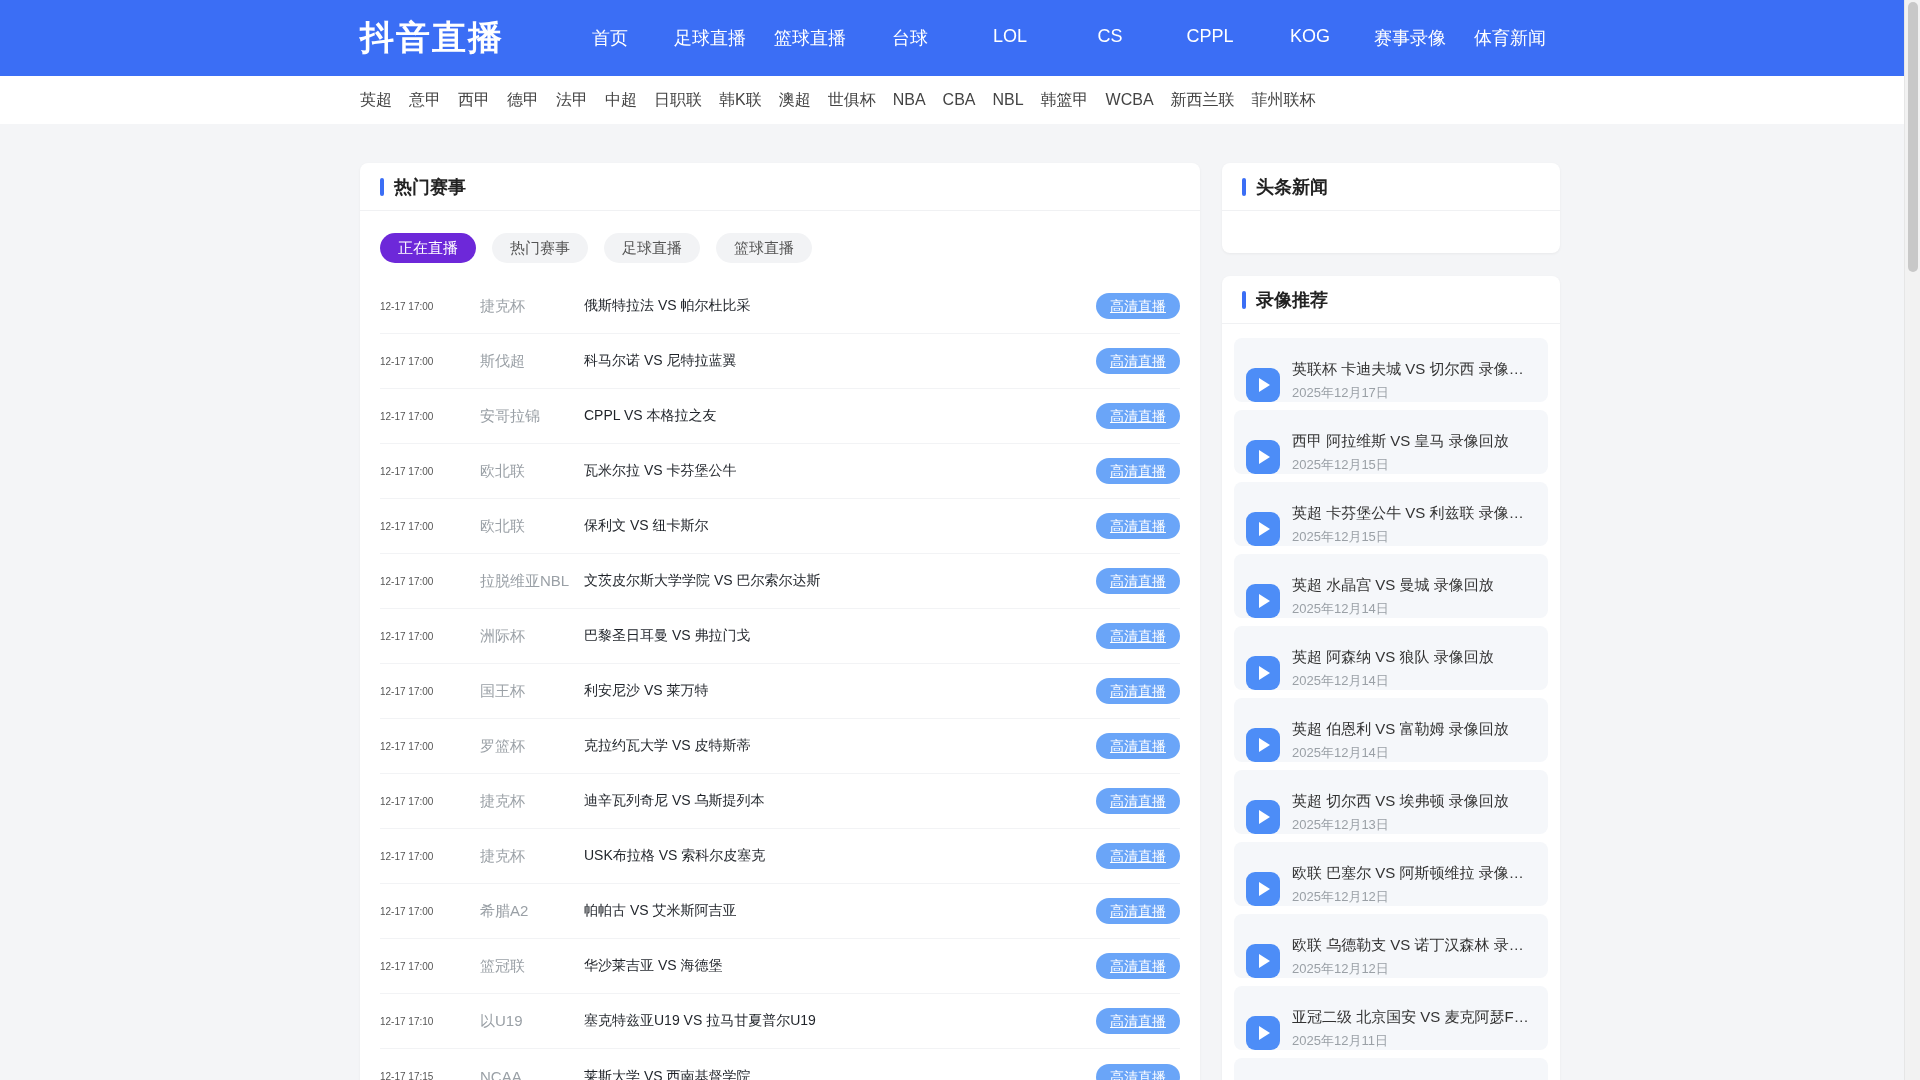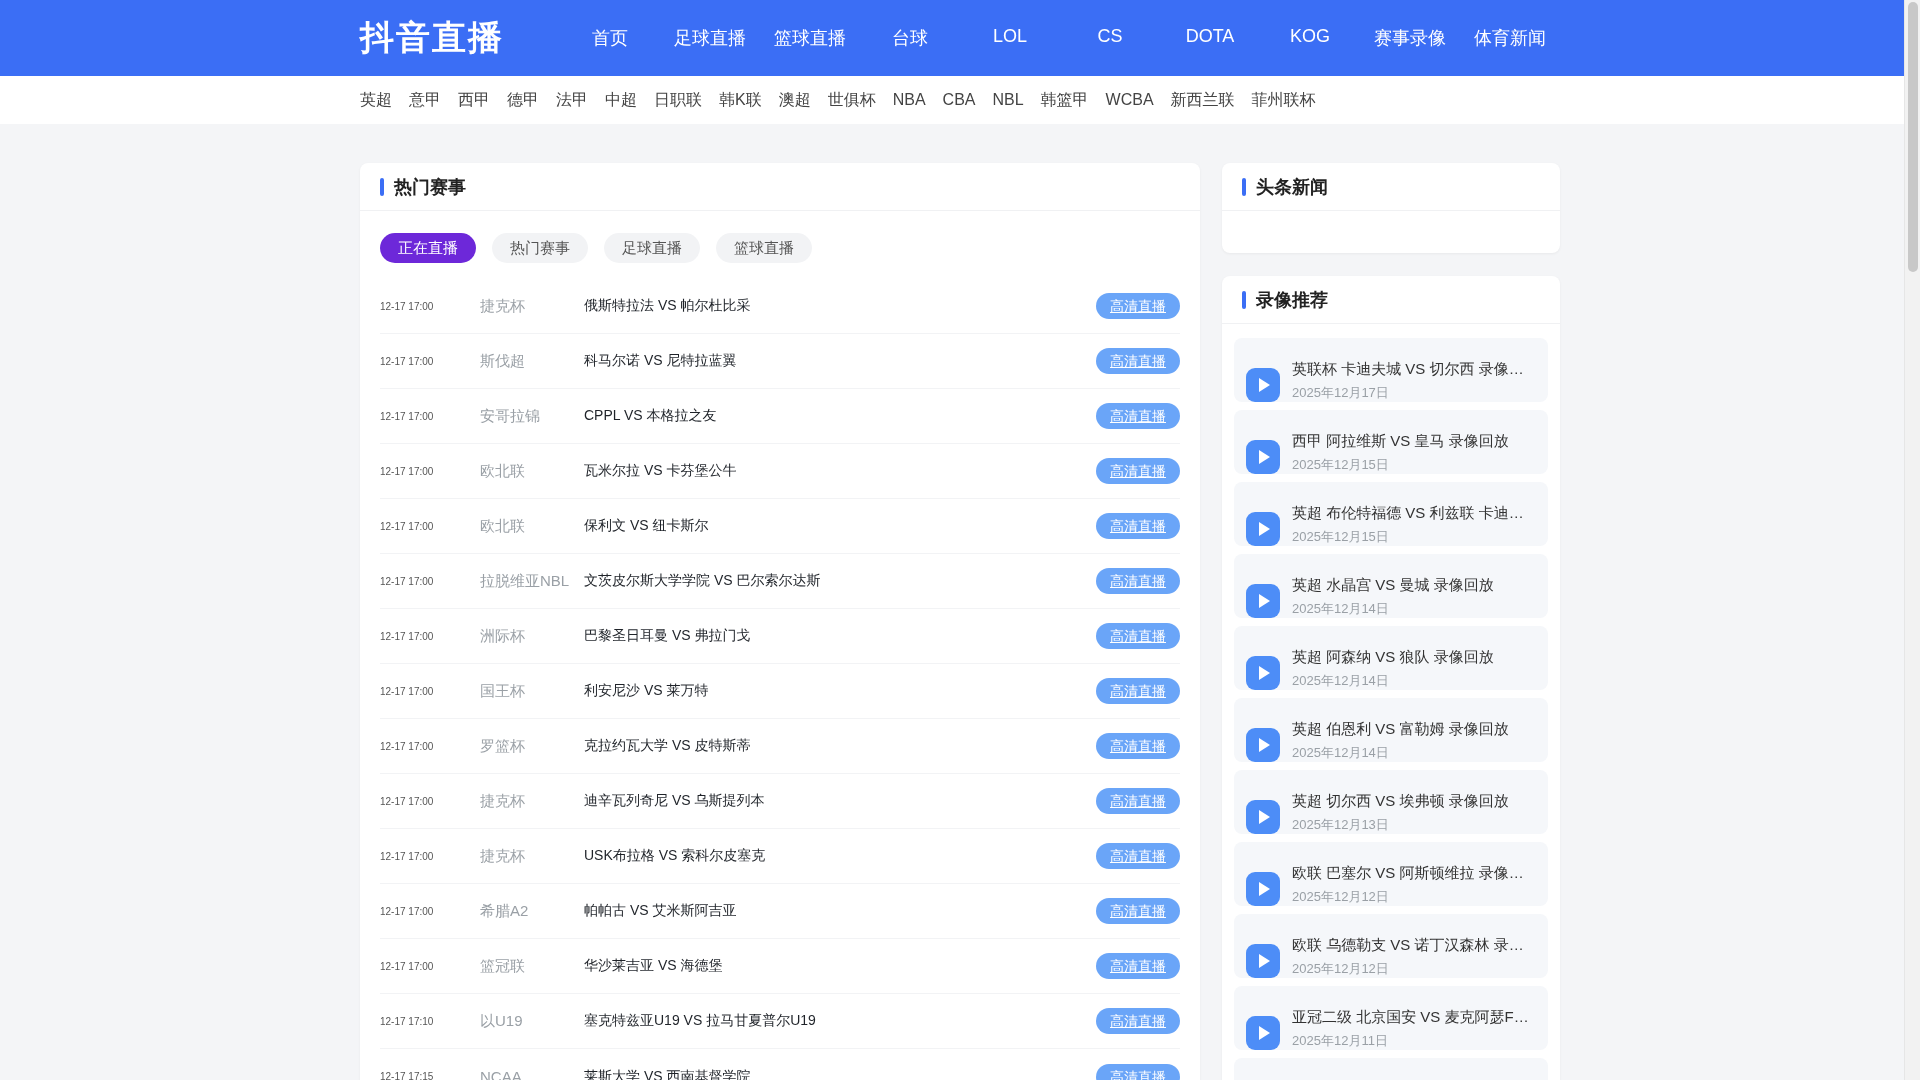--- a/index.html
+++ b/index.html
@@ -82,21 +82,21 @@
         <a class="nav-item">足球直播</a>
 
         <a class="nav-item">篮球直播</a>
 
         <a class="nav-item">台球</a>
 
         <a class="nav-item">LOL</a>
 
         <a class="nav-item">CS</a>
 
-        <a class="nav-item">DOTA</a>
+        <a class="nav-item">CPPL</a>
 
         <a class="nav-item">KOG</a>
 
         <a class="nav-item">赛事录像</a>
 
         <a class="nav-item">体育新闻</a>
       </nav>
   </div>
 </header>
 
@@ -302,21 +302,21 @@
               <span class="v-title">西甲 阿拉维斯 VS 皇马 录像回放</span>
               <span class="v-date">2025年12月15日</span>
             </span>
           </div>
 
           <div class="video-item">
             <span class="play-btn">
               <span class="play-tri"></span>
             </span>
             <span class="v-text">
-              <span class="v-title">英超 布伦特福德 VS 利兹联 卡迪夫城</span>
+              <span class="v-title">英超 卡芬堡公牛 VS 利兹联 录像回放</span>
               <span class="v-date">2025年12月15日</span>
             </span>
           </div>
 
           <div class="video-item">
             <span class="play-btn">
               <span class="play-tri"></span>
             </span>
             <span class="v-text">
               <span class="v-title">英超 水晶宫 VS 曼城 录像回放</span>

